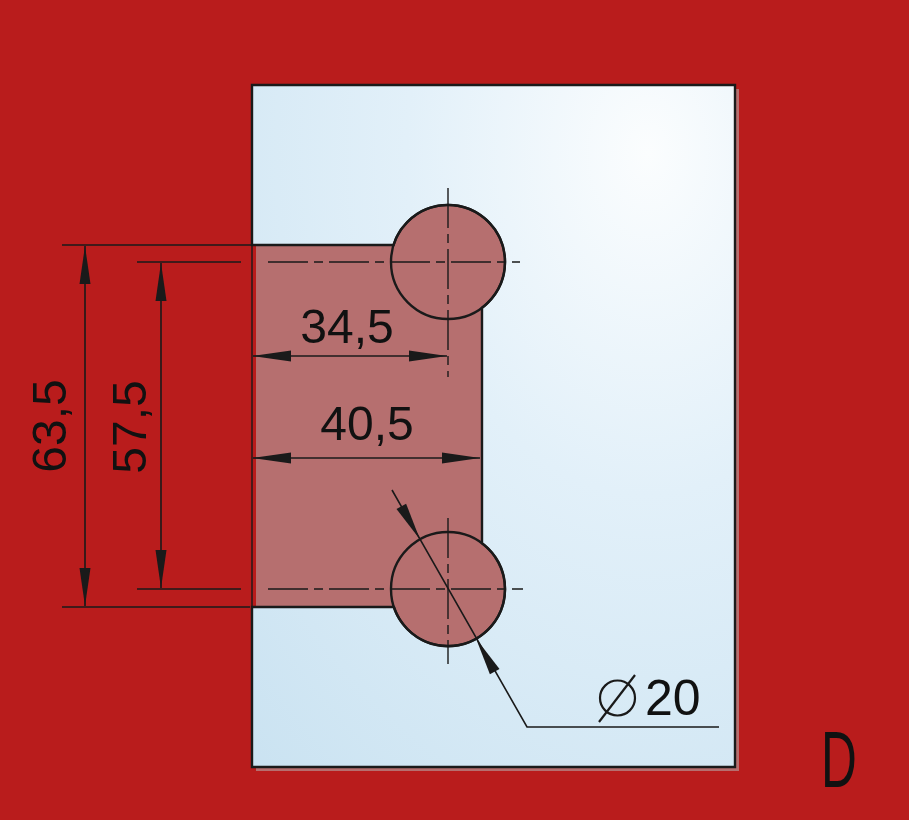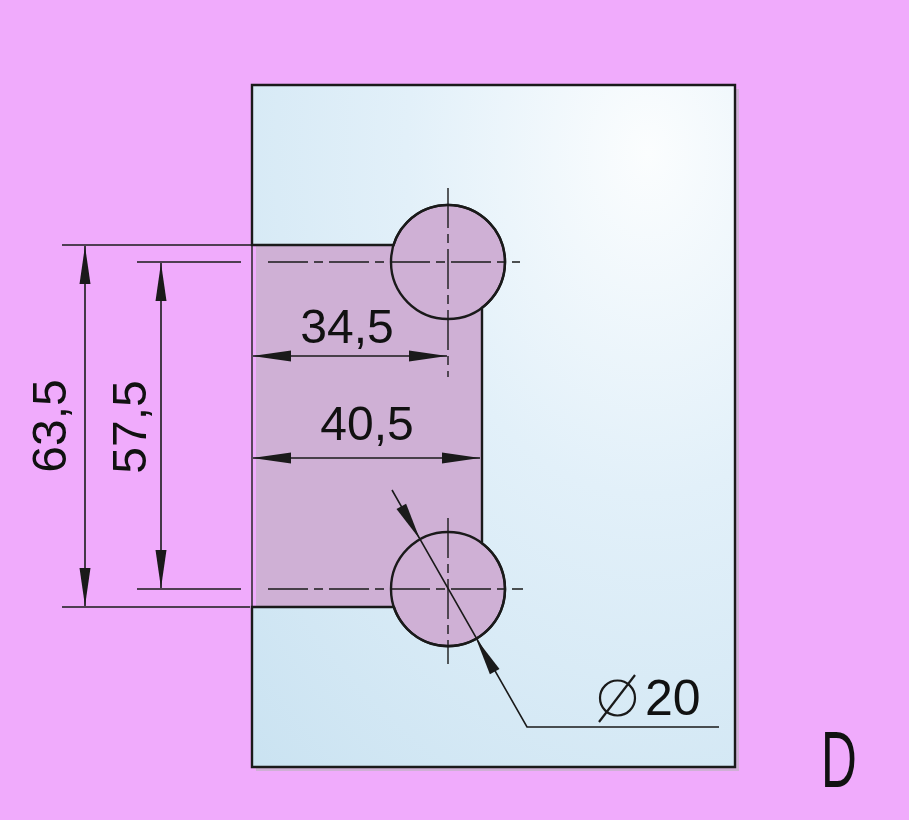--- a/index.html
+++ b/index.html
@@ -5,21 +5,21 @@
   html, body {
     margin: 0;
     padding: 0;
     background: #ffffff;
     font-family: "Liberation Sans", sans-serif;
   }
   .stage {
     position: relative;
     width: 909px;
     height: 820px;
-    background: #f0abfc;
+    background: #b91c1c;
     overflow: hidden;
   }
   svg { display: block; }
   text {
     font-family: "Liberation Sans", sans-serif;
     fill: #111111;
   }
   .dim-text { font-size: 48px; }
   .dia-text { font-size: 50px; }
   .variant-text { font-size: 80px; }

